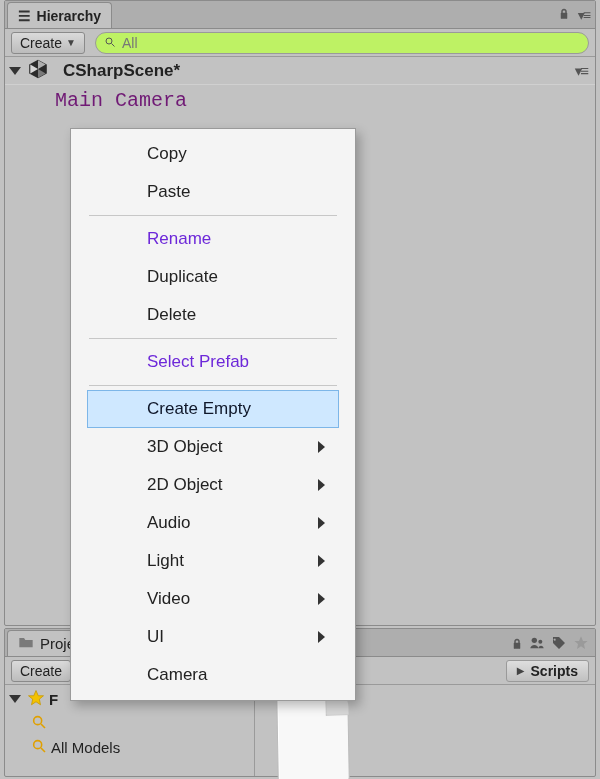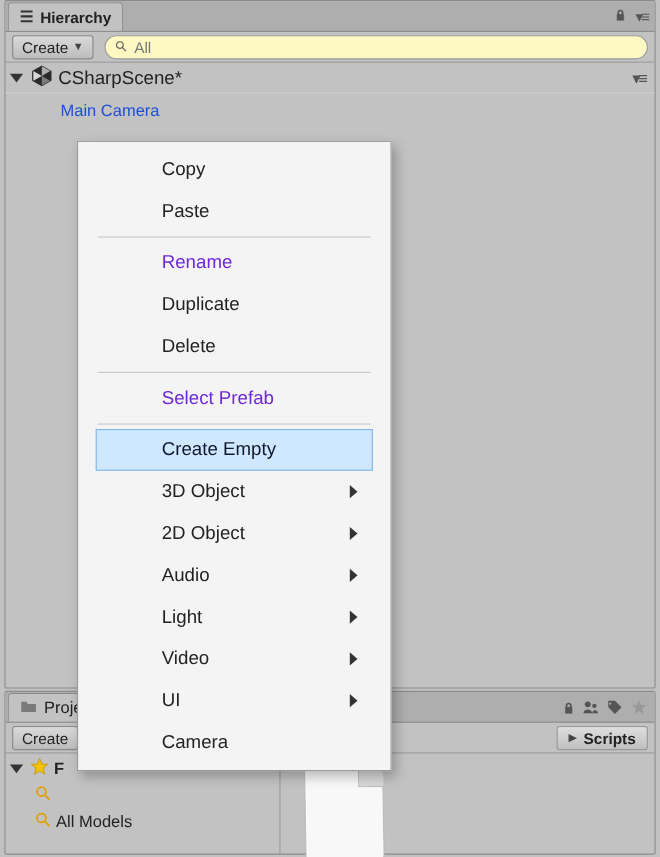--- a/index.html
+++ b/index.html
@@ -54,46 +54,46 @@
   }
   .create-btn {
     height: 22px; padding: 0 8px;
     background: linear-gradient(#dadada,#bcbcbc);
     border: 1px solid #8a8a8a; border-radius: 3px;
     display: flex; align-items:center; gap:4px;
     font-size: 14px; color:#222;
   }
   .create-btn .caret { font-size: 10px; color:#444; }
   .search-wrap {
-    flex:1; height:22px; background:#fef9c3;
+    flex:1; height:22px; background:#bef264;
     border:1px solid #9a9a9a; border-radius: 11px;
     display:flex; align-items:center; padding:0 8px; gap:6px;
     color:#666; font-size:14px;
   }
   .search-wrap svg { width:12px; height:12px; stroke:#555; fill:none; stroke-width:2; }
   .search-wrap .filter-text { color:#777; }
 
   .scenebar {
     height: 28px; display:flex; align-items:center; gap:4px;
     padding: 0 4px;
     border-bottom:1px solid #d0d0d0;
   }
   .disc-tri {
     width:0; height:0; border-left:6px solid transparent;
     border-right:6px solid transparent; border-top:8px solid #333;
     margin-right:2px;
   }
   .unity-icon svg { width:22px; height:22px; }
-  .scene-name { font-weight:normal; font-size:17px; }
+  .scene-name { font-weight:bold; font-size:17px;margin-left:10px; }
   .scenebar .popup-icon { margin-left:auto; margin-right:4px; color:#555; }
 
   .h-body { padding: 4px 0; }
   .tree-item {
     height:22px; display:flex; align-items:center;
-    padding-left: 50px; font-size:15px; color:#1d4ed8;
+    padding-left: 50px; font-size:20px; color:#701a75;font-family:Liberation Mono, monospace;
   }
 
   
   .project-panel {
     position:absolute; left:4px; top:628px; right:4px; bottom:2px;
     background:#c2c2c2; border:1px solid #8b8b8b; border-radius:2px;
   }
   .proj-tabstrip {
     height:28px; display:flex; align-items:flex-end;
     border-bottom:1px solid #8b8b8b; background:#aeaeae; padding-left:2px;

